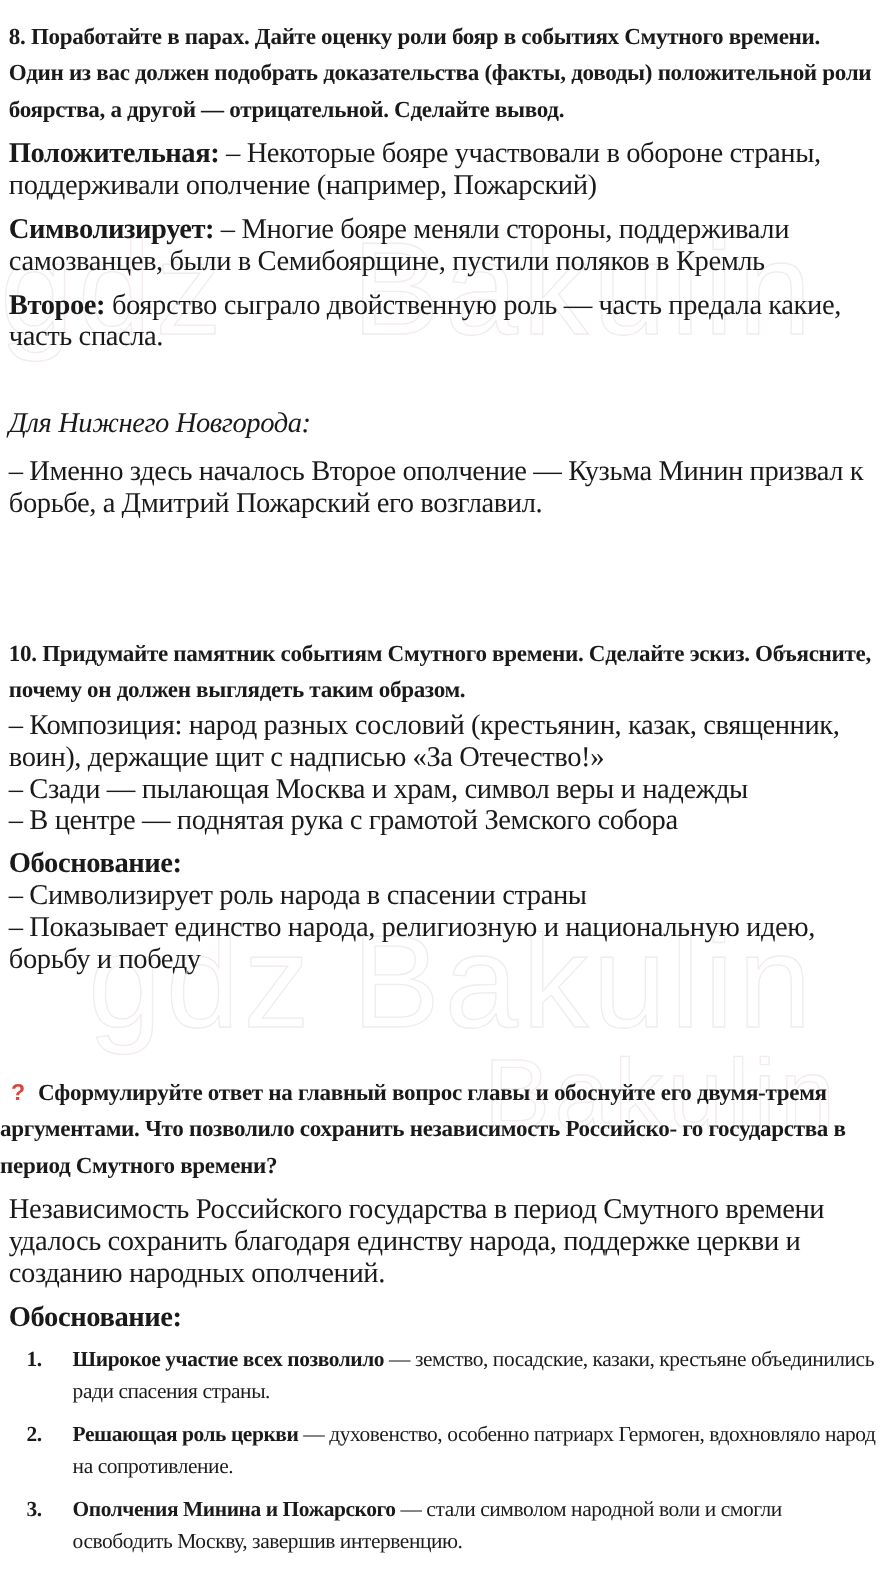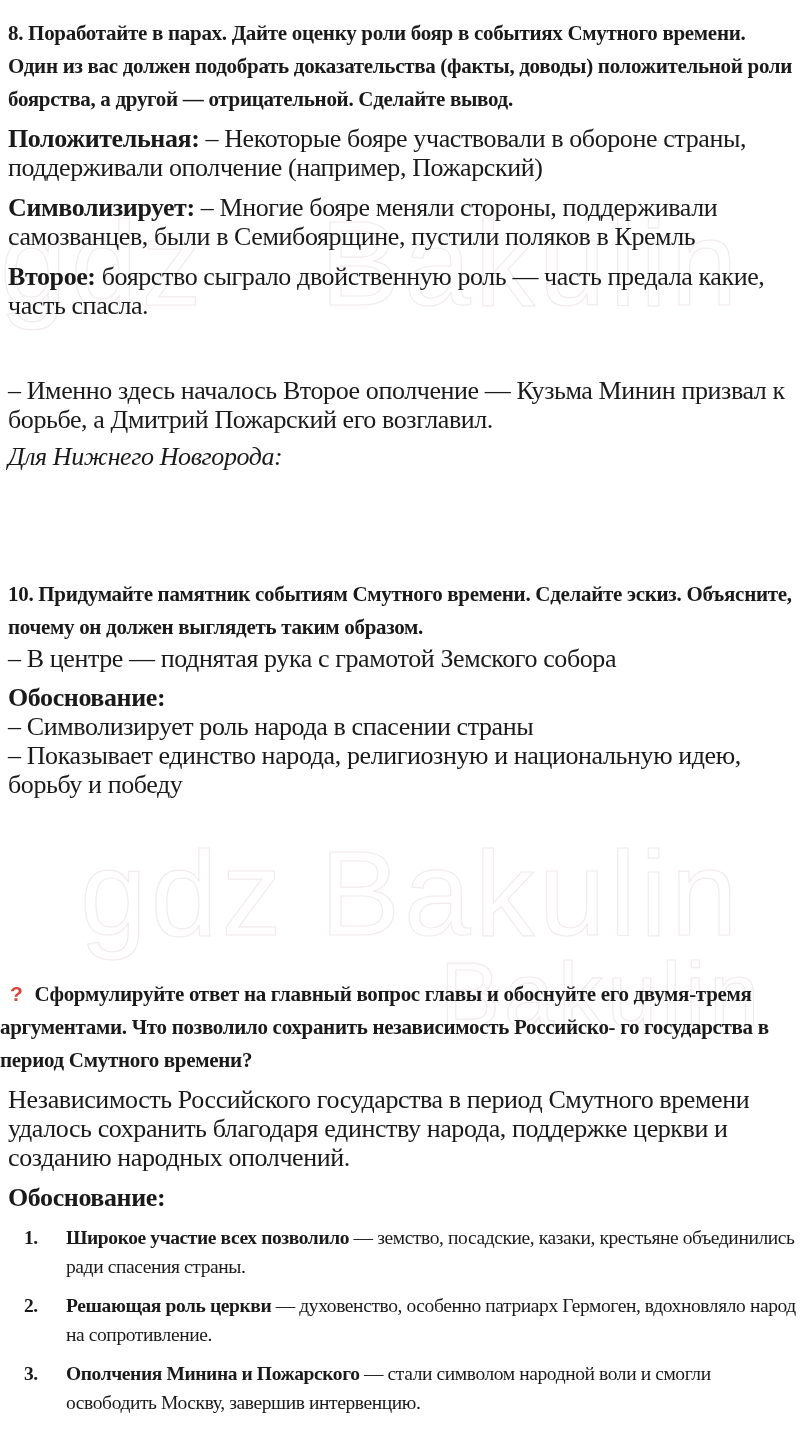--- a/index.html
+++ b/index.html
@@ -44,26 +44,28 @@
     </p>
     <p class="p" style="margin-top:11px;">
       <span class="b">Символизирует:</span><span> – Многие бояре меняли стороны, поддерживали самозванцев, были в Семибоярщине, пустили поляков в Кремль</span>
     </p>
     <p class="p" style="margin-top:11px;">
       <span class="b">Второе:</span><span> боярство сыграло двойственную роль — часть предала какие, часть спасла.</span>
     </p>
   </div>
 
   <div class="block" style="top:362px;">
+    <p class="p it" style="margin-top:8px;">Для Нижнего Новгорода:</p>
     <p class="p" style="margin-top:14px;">– Именно здесь началось Второе ополчение — Кузьма Минин призвал к борьбе, а Дмитрий Пожарский его возглавил.</p>
-    <p class="p it" style="margin-top:8px;">Для Нижнего Новгорода:</p>
   </div>
 
   <div class="block" style="top:578px;">
     <p class="q">10. Придумайте памятник событиям Смутного времени. Сделайте эскиз. Объясните, почему он должен выглядеть таким образом.</p>
+    <p class="p">– Композиция: народ разных сословий (крестьянин, казак, священник, воин), держащие щит с надписью «За Отечество!»</p>
+    <p class="p">– Сзади — пылающая Москва и храм, символ веры и надежды</p>
     <p class="p">– В центре — поднятая рука с грамотой Земского собора</p>
     <p class="p b" style="margin-top:10px;">Обоснование:</p>
     <p class="p">– Символизирует роль народа в спасении страны</p>
     <p class="p">– Показывает единство народа, религиозную и национальную идею, борьбу и победу</p>
   </div>
 
   <div class="block" style="top:977px;">
     <p class="q" style="margin-left:-8px;">
       <span class="qmark">?</span><span>Сформулируйте ответ на главный вопрос главы и обоснуйте его двумя-тремя аргументами. Что позволило сохранить независимость Российско- го государства в период Смутного времени?</span>
     </p>

